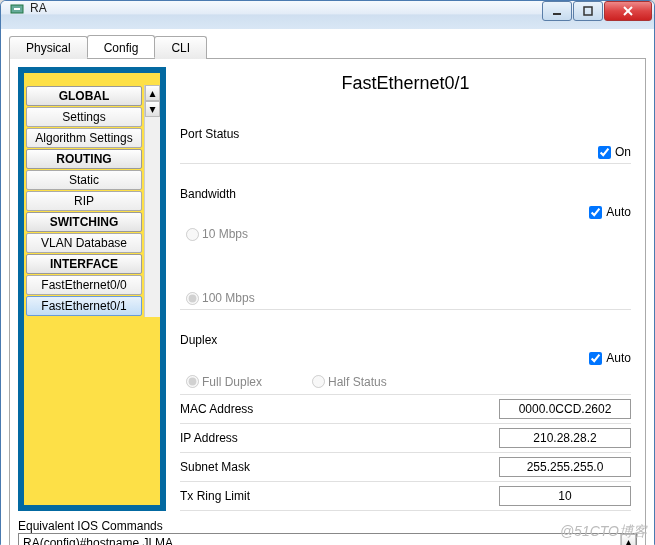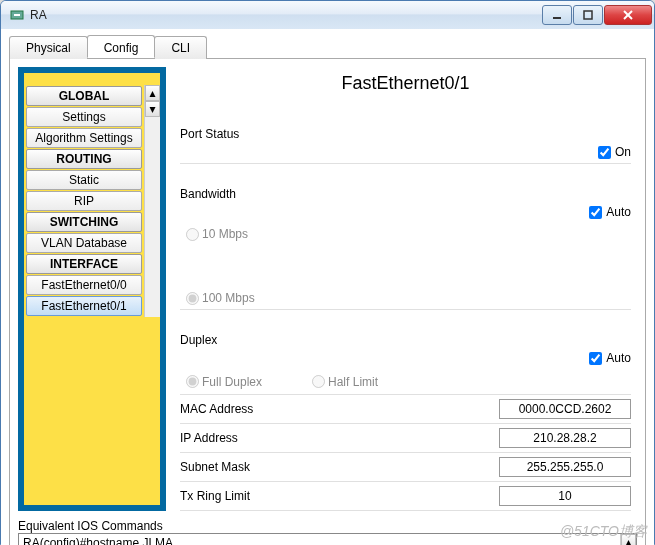--- a/index.html
+++ b/index.html
@@ -1,18 +1,18 @@
 <!DOCTYPE html>
 <html><head>
 <meta charset="utf-8">
 <style>
 * { box-sizing: border-box; margin: 0; padding: 0; font-family: Tahoma, Arial, sans-serif; font-size: 12px; }
 body { background: #f0f0f0; width: 655px; height: 545px; overflow: hidden; }
 .window { width: 655px; height: 545px; background: #fff; border: 1px solid #4a7ab0; border-radius: 6px 6px 0 0; box-shadow: 0 0 8px rgba(0,0,0,0.3); }
-.titlebar { height: 28px; background: linear-gradient(to bottom, #f5f9fd 0%, #e3ecf7 45%, #cfdff0 50%, #d9e7f5 100%); display: flex; align-items: center; padding: 0 2px 0 8px; border-radius: 5px 5px 0 0; }
+.titlebar { height: 28px; background: linear-gradient(to bottom, #f5f9fd 0%, #e3ecf7 45%, #cfdff0 50%, #d9e7f5 100%); display: flex; padding: 0 2px 0 8px; border-radius: 5px 5px 0 0; }
 .titlebar-icon { width: 16px; height: 16px; margin-right: 5px; display: inline-block; }
 .titlebar-title { flex: 1; color: #222; }
 .win-btns { display: flex; gap: 1px; }
 .win-btn { width: 30px; height: 20px; border: 1px solid #5a7ea8; border-radius: 3px; display: flex; align-items: center; justify-content: center; background: linear-gradient(to bottom,#eaf3fb,#c6dbef); }
 .win-btn.close { width: 48px; background: linear-gradient(to bottom,#e88,#d44,#c22); border-color: #a33; color: #fff; font-weight: bold; }
 .win-btn svg { width: 10px; height: 10px; }
 .content { padding: 6px 8px 8px 8px; background: #fff; height: calc(545px - 28px); display: flex; flex-direction: column; }
 .tabs { display: flex; border-bottom: 1px solid #aaa; height: 24px; }
 .tab { padding: 4px 16px; border: 1px solid #aaa; border-bottom: none; background: linear-gradient(to bottom,#fefefe,#eaeaea); margin-right: -1px; border-radius: 3px 3px 0 0; position: relative; top: 1px; cursor: pointer; }
 .tab.active { background: #fff; border-bottom: 1px solid #fff; top: 0; padding-top: 5px; z-index: 2; }
@@ -149,21 +149,21 @@
             </div>
           </div>
           <div class="row">
             <div class="row-opts" style="padding-left:6px;">
               <label class="radio-opt">
                   <input type="radio" name="dup" checked="" disabled="" style=""> 
                   <span>Full Duplex</span>
                 </label>
               <label class="radio-opt">
                   <input type="radio" name="dup" disabled="" style=""> 
-                  <span>Half Limit</span>
+                  <span>Half Status</span>
                 </label>
             </div>
           </div>
 
           <div class="row">
             <div class="row-label" style="width:150px">MAC Address</div>
             <div class="row-input" style="text-align:right"><input value="0000.0CCD.2602" style=""></div>
           </div>
           <div class="row">
             <div class="row-label" style="width:150px">IP Address</div>

